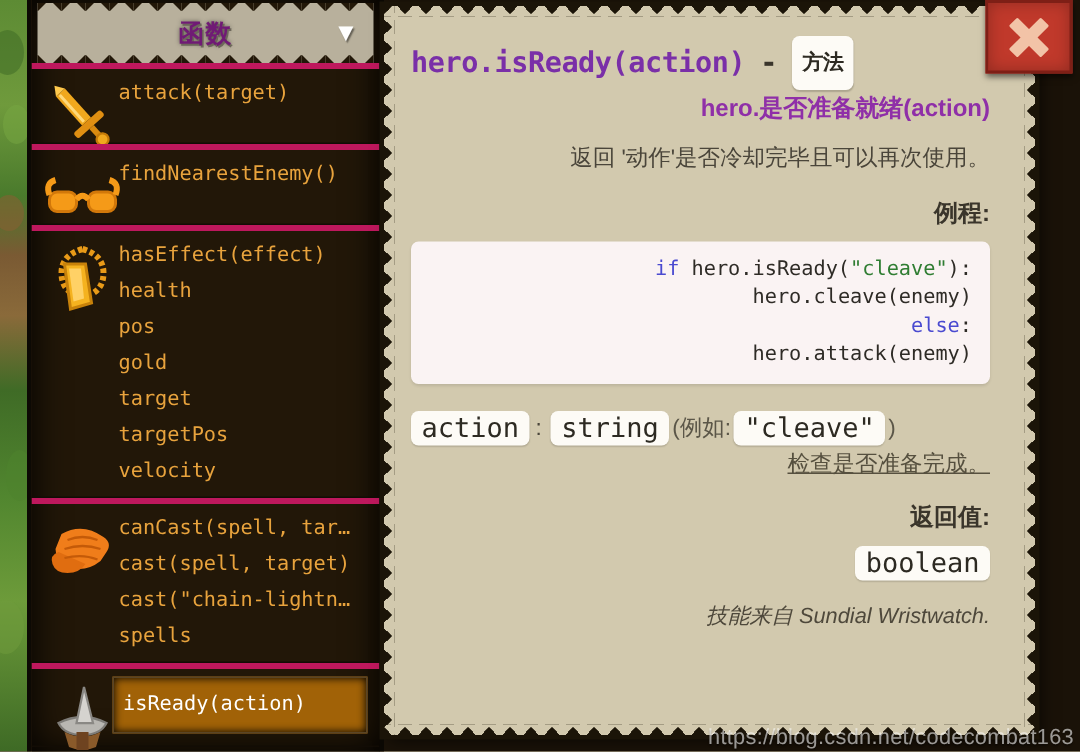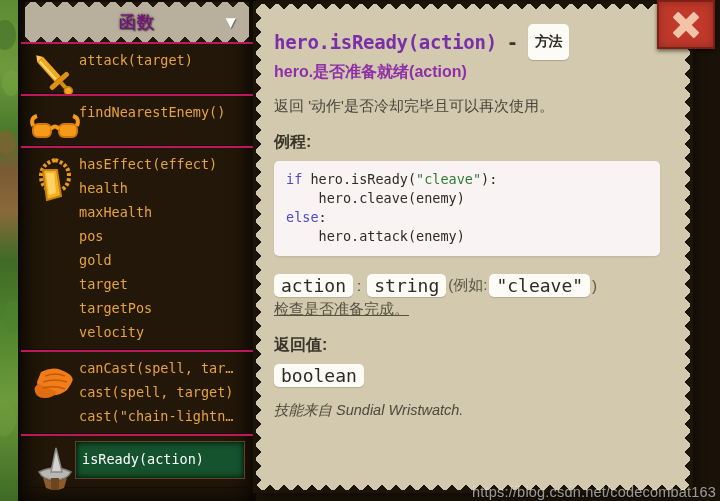--- a/index.html
+++ b/index.html
@@ -52,40 +52,40 @@
     letter-spacing:1px;
   }
   #palette-chevron{
     position:absolute;right:10px;top:50%;transform:translateY(-50%);
     color:#fff;font-size:17px;line-height:1;
     text-shadow:1px 1px 1px rgba(0,0,0,.45);
   }
 
   .group{
     position:relative;
-    border-top:2px solid #be185d;
+    border-top:4px solid #be185d;
     border-bottom:1px solid #120c05;
     padding:4px 0 5px 0;
     min-height:40px;
   }
   .group-icon{
     position:absolute;left:8px;top:6px;width:52px;height:52px;
   }
   .group-items{margin-left:56px;padding-right:6px;}
   .item{
     font-family:"DejaVu Sans Mono","Liberation Mono",monospace;
     font-size:13.5px;color:#e8a33d;
     line-height:24px;height:24px;
     white-space:nowrap;overflow:hidden;
     padding-left:2px;
   }
   .item.selected{
     color:#ffffff;
     border:1px solid #5a4526;
-    background:#14532d;
+    background:#a16207;
     line-height:34px;height:36px;
     margin-left:-2px;margin-right:2px;padding-left:6px;
     box-shadow:inset 0 0 6px #000;
   }
   .group.sel-group{padding:5px 0 6px 0;}
 
   
   #doc{
     position:absolute;left:256px;top:4px;width:434px;height:486px;
     background:#d2c9ae;
@@ -102,21 +102,21 @@
     background:linear-gradient(45deg,#1b1408 25%,transparent 25%) 0 0/14px 7px repeat-x,
                linear-gradient(315deg,#1b1408 25%,transparent 25%) 0 0/14px 7px repeat-x;}
   .tear.left{top:0;bottom:0;left:0;width:7px;
     background:linear-gradient(135deg,#1b1408 25%,transparent 25%) 0 0/7px 14px repeat-y,
                linear-gradient(45deg,#1b1408 25%,transparent 25%) 0 0/7px 14px repeat-y;}
   .tear.right{top:0;bottom:0;right:0;width:7px;
     background:linear-gradient(225deg,#1b1408 25%,transparent 25%) 0 0/7px 14px repeat-y,
                linear-gradient(315deg,#1b1408 25%,transparent 25%) 0 0/7px 14px repeat-y;}
 
   #doc-body{position:absolute;left:10px;top:8px;width:400px;height:470px;
-    overflow:hidden;padding:8px 6px 0 8px;box-sizing:border-box;}
+    overflow:hidden;padding:8px 6px 0 8px;box-sizing:border-box;text-align:right;}
 
   .sig{
     font-family:"DejaVu Sans Mono","Liberation Mono",monospace;
     font-size:19px;font-weight:bold;color:#7a2fa8;
     letter-spacing:-.3px;margin:4px 0 2px 0;
     display:flex;align-items:center;gap:10px;flex-wrap:wrap;
   }
   .sig .dash{color:#3a352b;font-weight:bold;}
   .kind-badge{
     background:#fdfbf6;border-radius:5px;padding:9px 7px;
@@ -232,41 +232,41 @@
   <div class="group">
     <svg class="group-icon" viewBox="0 0 52 52">
       <path d="M26 6 q14 4 14 16 q0 10 -8 14" stroke="#e89a18" stroke-width="4" fill="none" stroke-dasharray="3 2"></path>
       <path d="M26 6 q-14 4 -14 16 q0 10 8 14" stroke="#e89a18" stroke-width="4" fill="none" stroke-dasharray="3 2"></path>
       <polygon points="14,16 28,16 32,42 18,46" fill="#f5b21f" stroke="#c8820a" stroke-width="2"></polygon>
       <polygon points="17,19 25,19 27,39 20,41" fill="#ffd166"></polygon>
     </svg>
     <div class="group-items">
       <div class="item">hasEffect(effect)</div>
       <div class="item">health</div>
-      <div class="item">maxHealth</div>
       <div class="item">pos</div>
       <div class="item">gold</div>
       <div class="item">target</div>
       <div class="item">targetPos</div>
       <div class="item">velocity</div>
     </div>
   </div>
 
   <div class="group">
     <svg class="group-icon" viewBox="0 0 52 52">
       <path d="M12 14 q14 -8 28 2 q6 4 2 10 l-4 6 q-10 8 -22 4 q-8 -4 -8 -12 z" fill="#f07d1a"></path>
       <path d="M10 26 q-6 2 -4 8 q2 6 10 6 q8 0 12 -6" fill="#e06d10"></path>
       <path d="M16 18 q10 -4 20 0" stroke="#c45a08" stroke-width="1.5" fill="none"></path>
       <path d="M14 24 q12 -4 24 0" stroke="#c45a08" stroke-width="1.5" fill="none"></path>
       <path d="M14 30 q12 -3 22 1" stroke="#c45a08" stroke-width="1.5" fill="none"></path>
     </svg>
     <div class="group-items">
       <div class="item">canCast(spell, tar…</div>
       <div class="item">cast(spell, target)</div>
       <div class="item">cast("chain-lightn…</div>
+      <div class="item">spells</div>
     </div>
   </div>
 
   <div class="group sel-group">
     <svg class="group-icon" viewBox="0 0 52 52">
       <path d="M10 30 q16 -8 32 0 q-4 8 -16 8 q-12 0 -16 -8 z" fill="#b9b7b2" stroke="#7e7c78" stroke-width="1.5"></path>
       <polygon points="27,6 33,30 22,30" fill="#d5d3cf" stroke="#8a8884" stroke-width="1.5"></polygon>
       <path d="M14 36 q12 6 24 0 l-3 10 q-9 4 -18 0 z" fill="#8a5a2a"></path>
       <rect x="22" y="36" width="8" height="12" fill="#6e4320"></rect>
     </svg>

